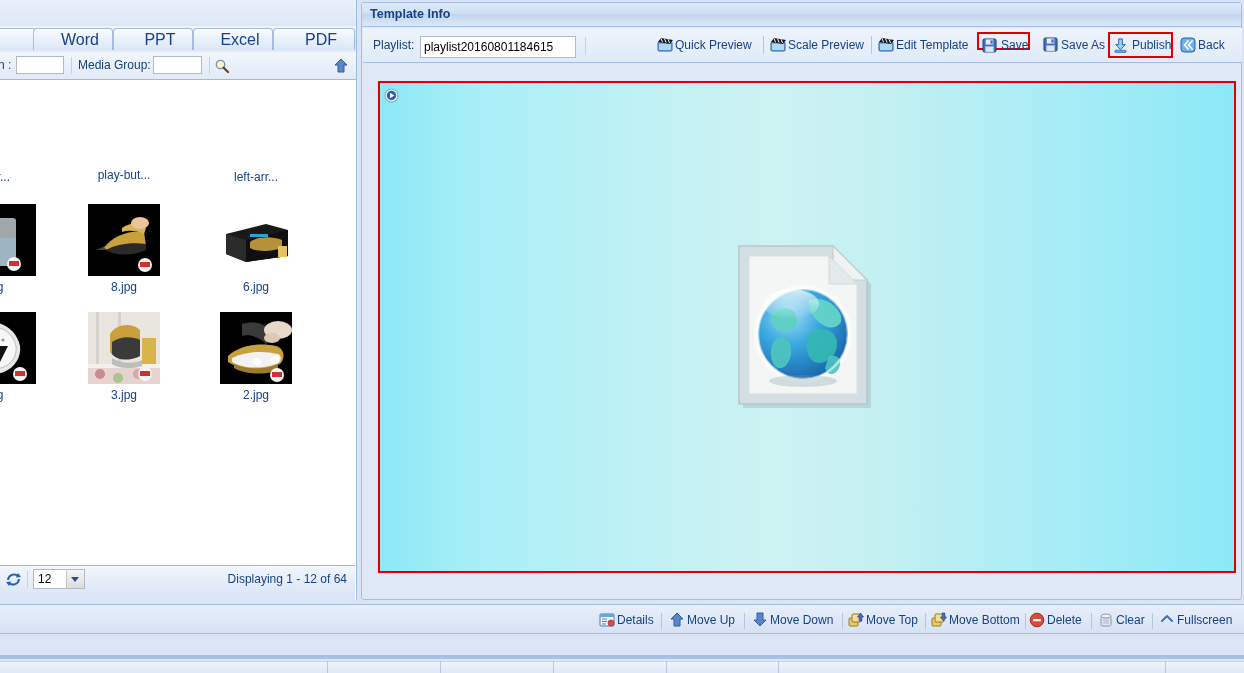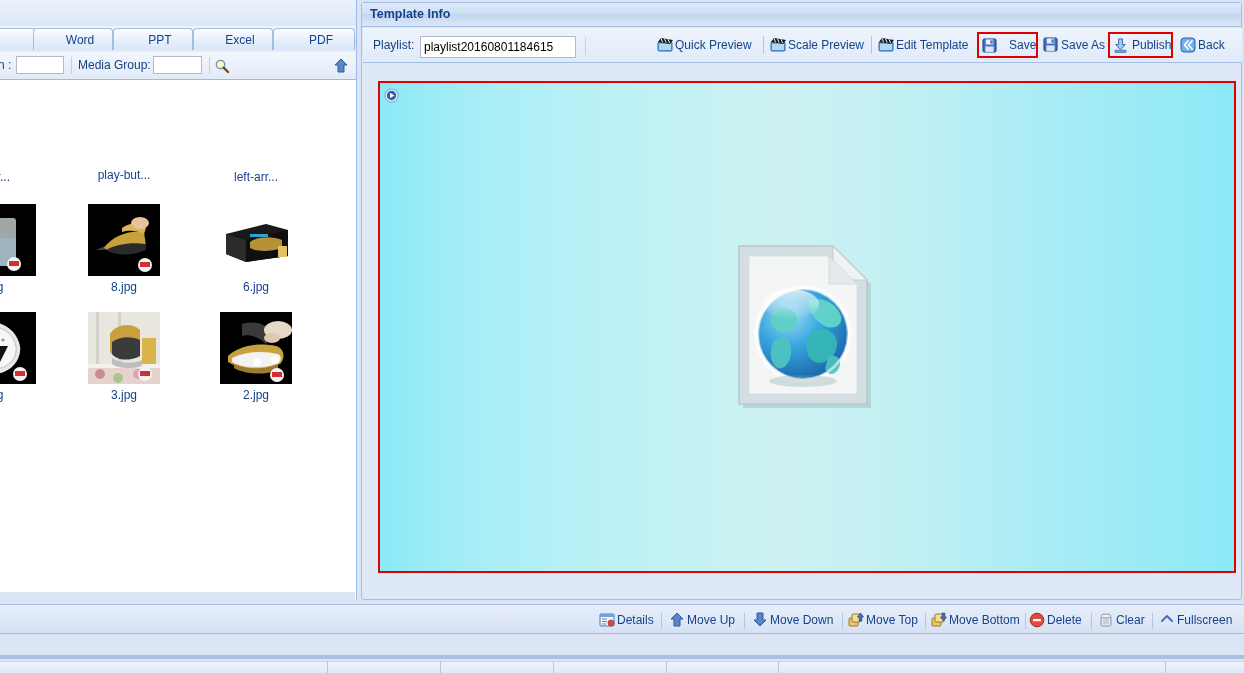--- a/index.html
+++ b/index.html
@@ -36,21 +36,21 @@
     width: 356px; height: 26px;
     background: linear-gradient(to bottom,#f0f4fb 0%, #dfe8f6 48%, #d0ddf1 52%, #e4ecf8 100%);
     border-bottom: 1px solid #99bbe8;
   }
   .lp-tab {
     position: absolute;
     top: 2px;
     height: 22px;
     line-height: 22px;
     text-align: center;
-    font-size: 12px;
+    font-size: 16px;
     color: #15428b;
     background: linear-gradient(to bottom,#fbfdff 0%,#e9f0fb 50%,#dbe6f6 100%);
     border: 1px solid #a3bde3;
     border-bottom: none;
     border-radius: 4px 4px 0 0;
     box-sizing: border-box;
     cursor: pointer;
     padding-left: 14px;
   }
   .lp-strip-top {
@@ -469,20 +469,36 @@
             <circle cx="37" cy="50" r="4" fill="#fff"></circle>
             <circle cx="55" cy="48" r="4" fill="#fff"></circle>
             <circle cx="57" cy="63" r="7" fill="#f3f3f3"></circle>
             <rect x="52" y="60" width="10" height="5" fill="#d03030"></rect>
           </svg>
         </div>
         <div class="thumb-cap">2.jpg</div>
       </div>
     </div>
 
+    <div class="lp-statusbar">
+      <span style="position:absolute; left:5px; top:5px;">
+        <svg width="17" height="17" viewBox="0 0 17 17">
+          <path d="M3 9 A6 6 0 0 1 13 5" stroke="#2a62b0" stroke-width="2" fill="none"></path>
+          <polygon points="13,2 16,6 11,6.5" fill="#2a62b0"></polygon>
+          <path d="M14 8 A6 6 0 0 1 4 12" stroke="#2a62b0" stroke-width="2" fill="none"></path>
+          <polygon points="4,15 1,11 6,10.5" fill="#2a62b0"></polygon>
+        </svg>
+      </span>
+      <div class="vsep" style="left:27px; top:5px; height:17px;"></div>
+      <div class="sel" style="left:33px; top:3px; width:52px;">
+        <span>12</span>
+        <span class="arrowbox"></span>
+      </div>
+      <span class="displaying">Displaying 1 - 12 of 64</span>
+    </div>
     <div class="lp-bottomfill"></div>
   </div>
 
   <div class="main-panel">
 
     <div class="panel-header">
       <span class="title">Template Info</span>
     </div>
 
     <div class="toolbar">
@@ -521,21 +537,21 @@
           <svg width="16" height="16" viewBox="0 0 16 16">
             <rect x="1" y="5" width="14" height="9" rx="1" fill="#6fb0e8" stroke="#2a62b0"></rect>
             <path d="M1 5 L4 1 L16 3 L13 7 Z" fill="#1a1a1a"></path>
             <path d="M4 1.4 L5.6 5.3 M7.5 1.7 L9.1 5.6 M11 2.2 L12.6 6" stroke="#fff" stroke-width="1"></path>
             <rect x="2" y="7" width="12" height="6" fill="#aed8f5"></rect>
           </svg>
         </span>
         <span>Edit Template</span>
       </div>
 
-      <div class="tb-item hl" style="left:614px; top:4px; height:26px; line-height:22px; padding-left:30px;">
+      <div class="tb-item hl" style="left:614px; top:4px; height:18px; line-height:22px; padding-left:22px;">
         <span class="tb-icon" style="left:3px; top:4px;">
           <svg width="15" height="15" viewBox="0 0 16 16">
             <rect x="1" y="1" width="14" height="14" rx="1.5" fill="#3f6fc4" stroke="#24417c"></rect>
             <rect x="4" y="1.5" width="8" height="5.5" fill="#e9eef8"></rect>
             <rect x="9" y="2.5" width="2.4" height="3.6" fill="#3f6fc4"></rect>
             <rect x="3.5" y="9" width="9" height="6" fill="#dde6f6" stroke="#9ab0d8" stroke-width="0.6"></rect>
           </svg>
         </span>
         <span>Save</span>
       </div>

